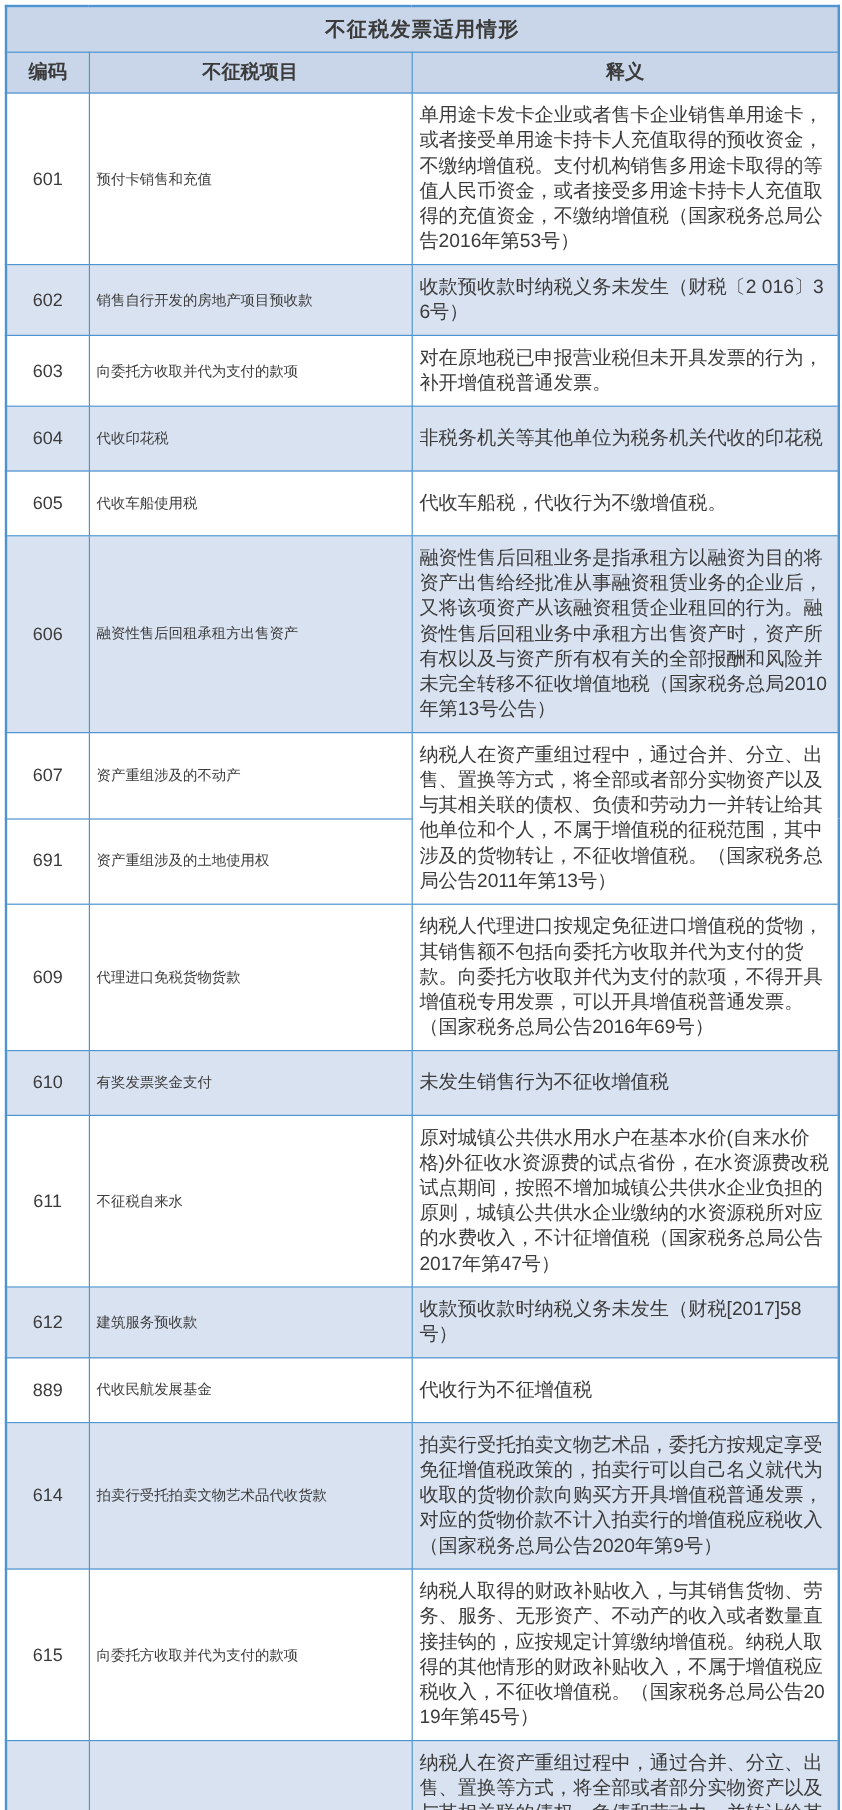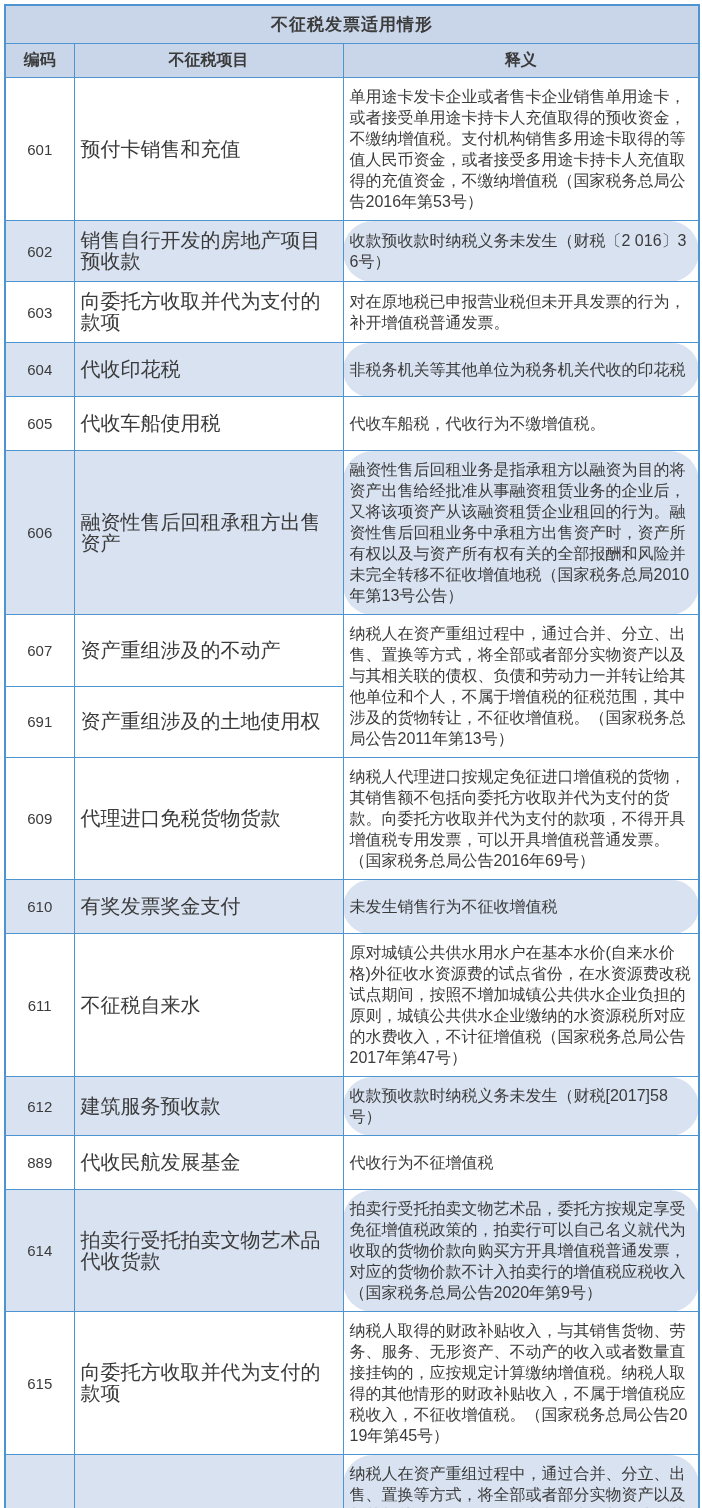--- a/index.html
+++ b/index.html
@@ -45,32 +45,31 @@
     font-weight: bold;
     text-align: center;
     padding: 6px 4px;
   }
   td.code {
     text-align: center;
     font-size: 15px;
     padding: 18px 2px;
   }
   td.item {
-    font-size: 20px;
+    font-size: 12px;
     line-height: 21px;
     padding: 9px 6px;
     text-align: left;
   }
   td.desc {
     font-size: 16px;
     line-height: 21px;
     padding: 8px 6px;
     text-align: left;
     vertical-align: middle;
-    border-radius: 30px;
   }
   tr.shaded td { background: var(--alt-row-bg); }
 </style>
 </head>
 <body>
 
 <table class="tax-table">
   <colgroup>
     <col class="col-code">
     <col class="col-item">

